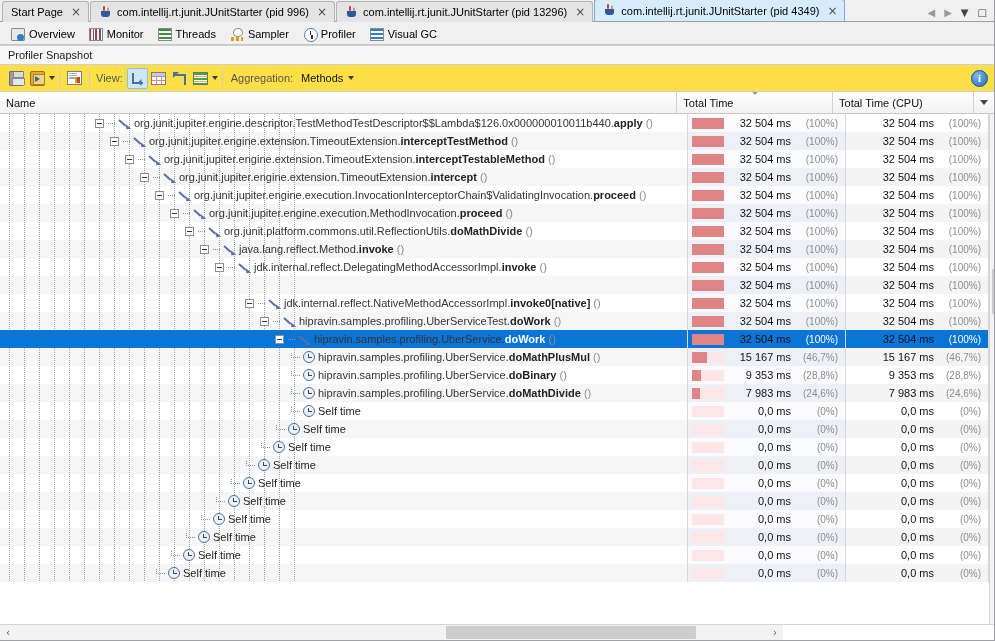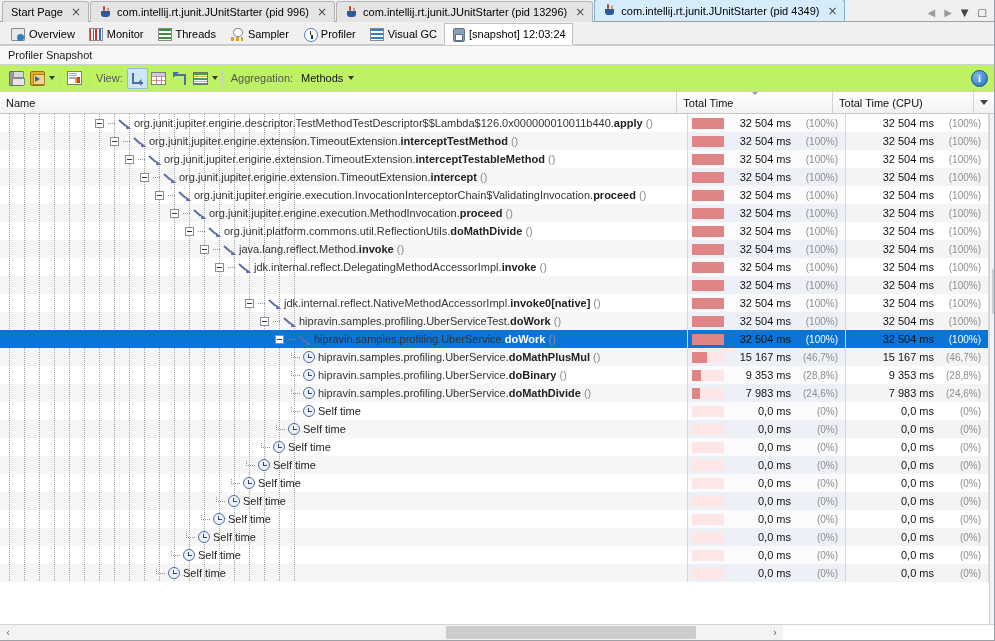--- a/index.html
+++ b/index.html
@@ -183,21 +183,21 @@
     align-items: center;
     padding-left: 8px;
     font-size: 11px;
     color: #222;
     flex: 0 0 auto;
   }
 
   
   .toolbar {
     height: 27px;
-    background: #bef264;
+    background: #fde047;
     border-bottom: 1px solid #cfcfcf;
     display: flex;
     align-items: center;
     padding: 0 6px 0 6px;
     flex: 0 0 auto;
   }
   .tbtn {
     width: 21px; height: 21px;
     display: flex; align-items: center; justify-content: center;
     border: 1px solid transparent; border-radius: 2px;
@@ -437,24 +437,20 @@
       <span class="vicon ic-sampler"></span>
       <span>Sampler</span>
     </div>
     <div class="vtab">
       <span class="vicon ic-profiler"></span>
       <span>Profiler</span>
     </div>
     <div class="vtab">
       <span class="vicon ic-visualgc"></span>
       <span>Visual GC</span>
-    </div>
-    <div class="vtab active">
-      <span class="vicon ic-snapshot"></span>
-      <span>[snapshot] 12:03:24</span>
     </div>
   </div>
 
   <div class="content">
 
 
     <div class="subbar">
       <span>Profiler Snapshot</span>
     </div>
 

